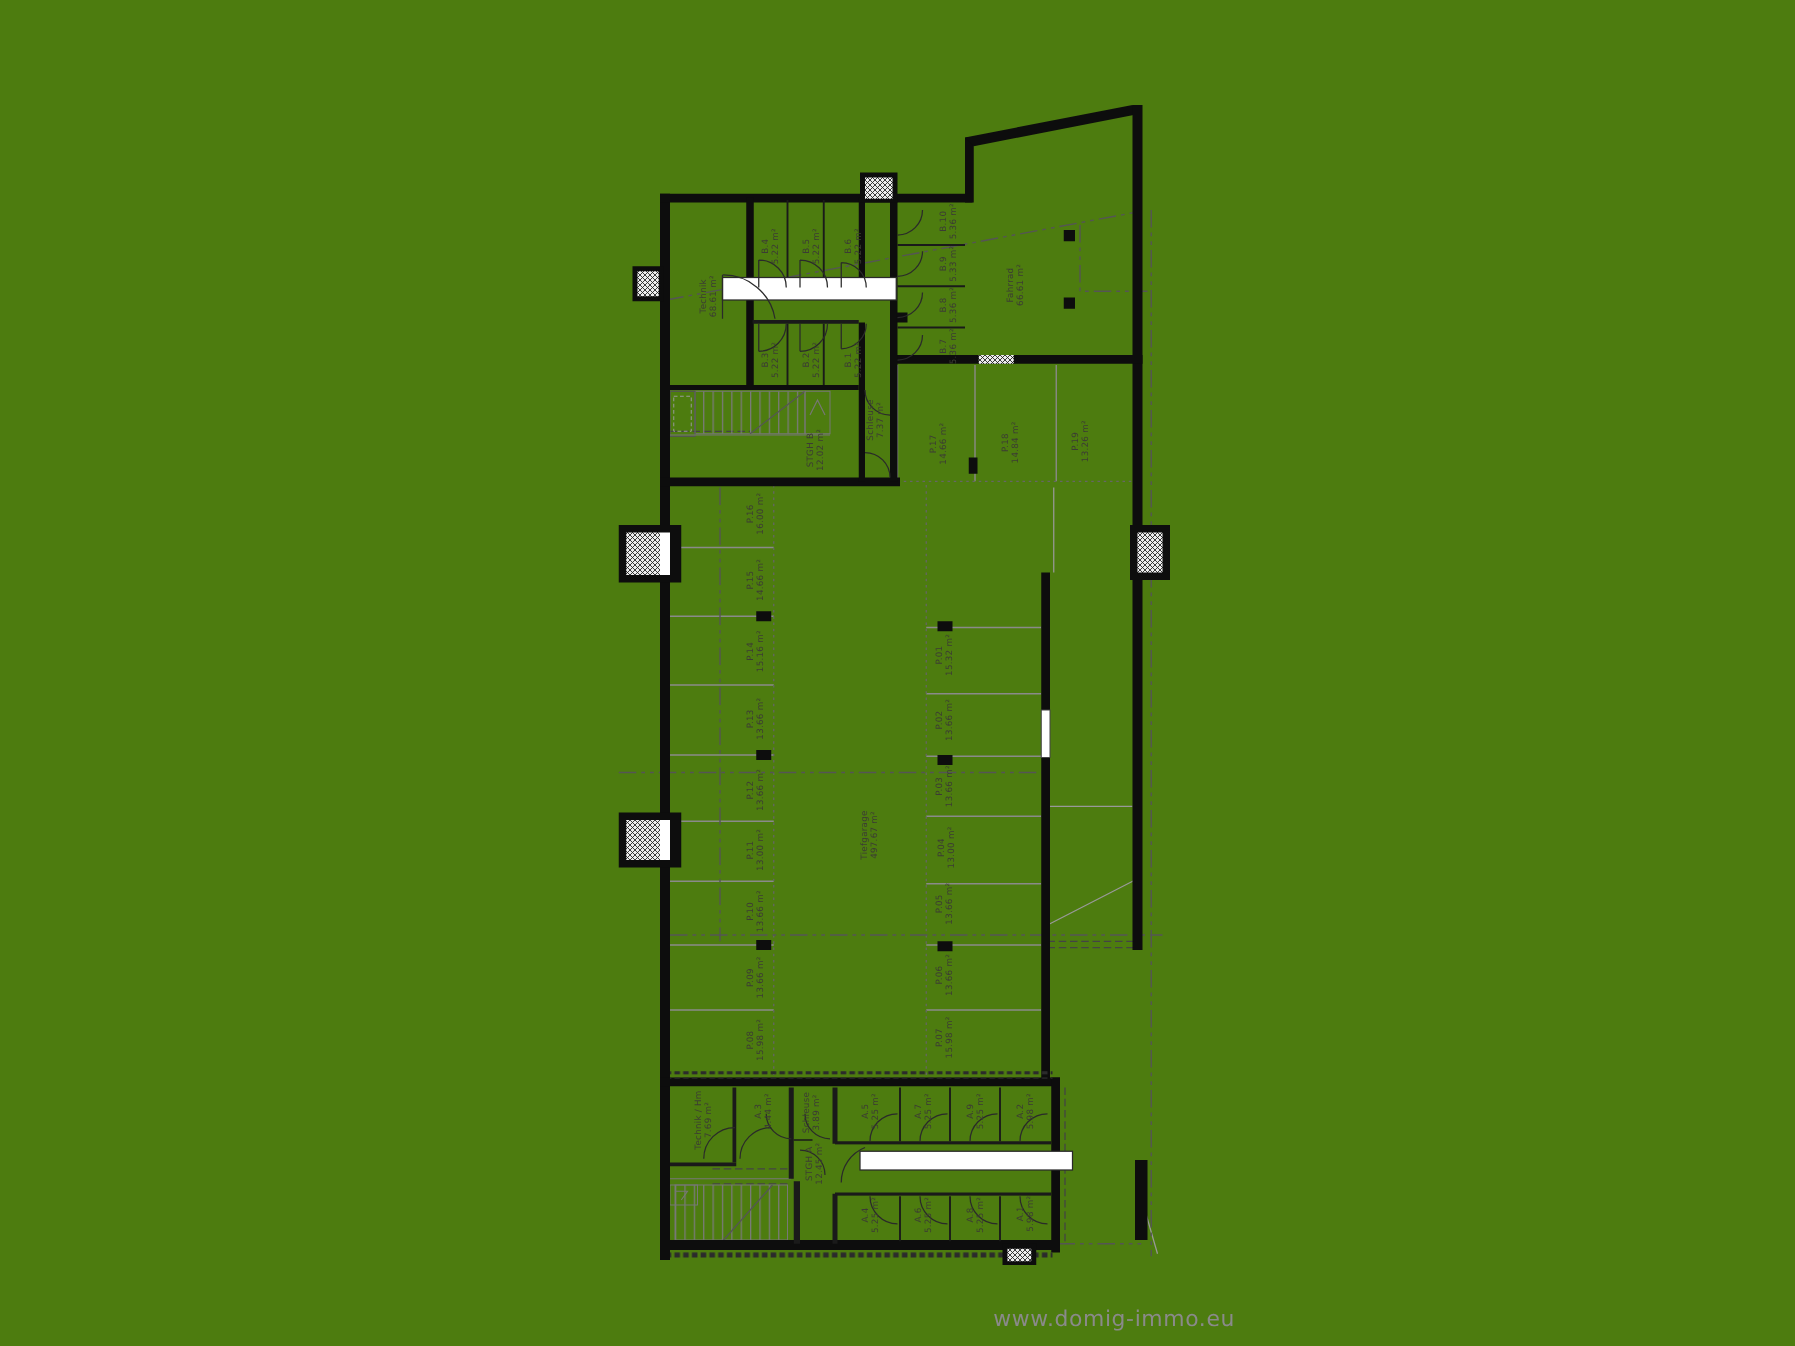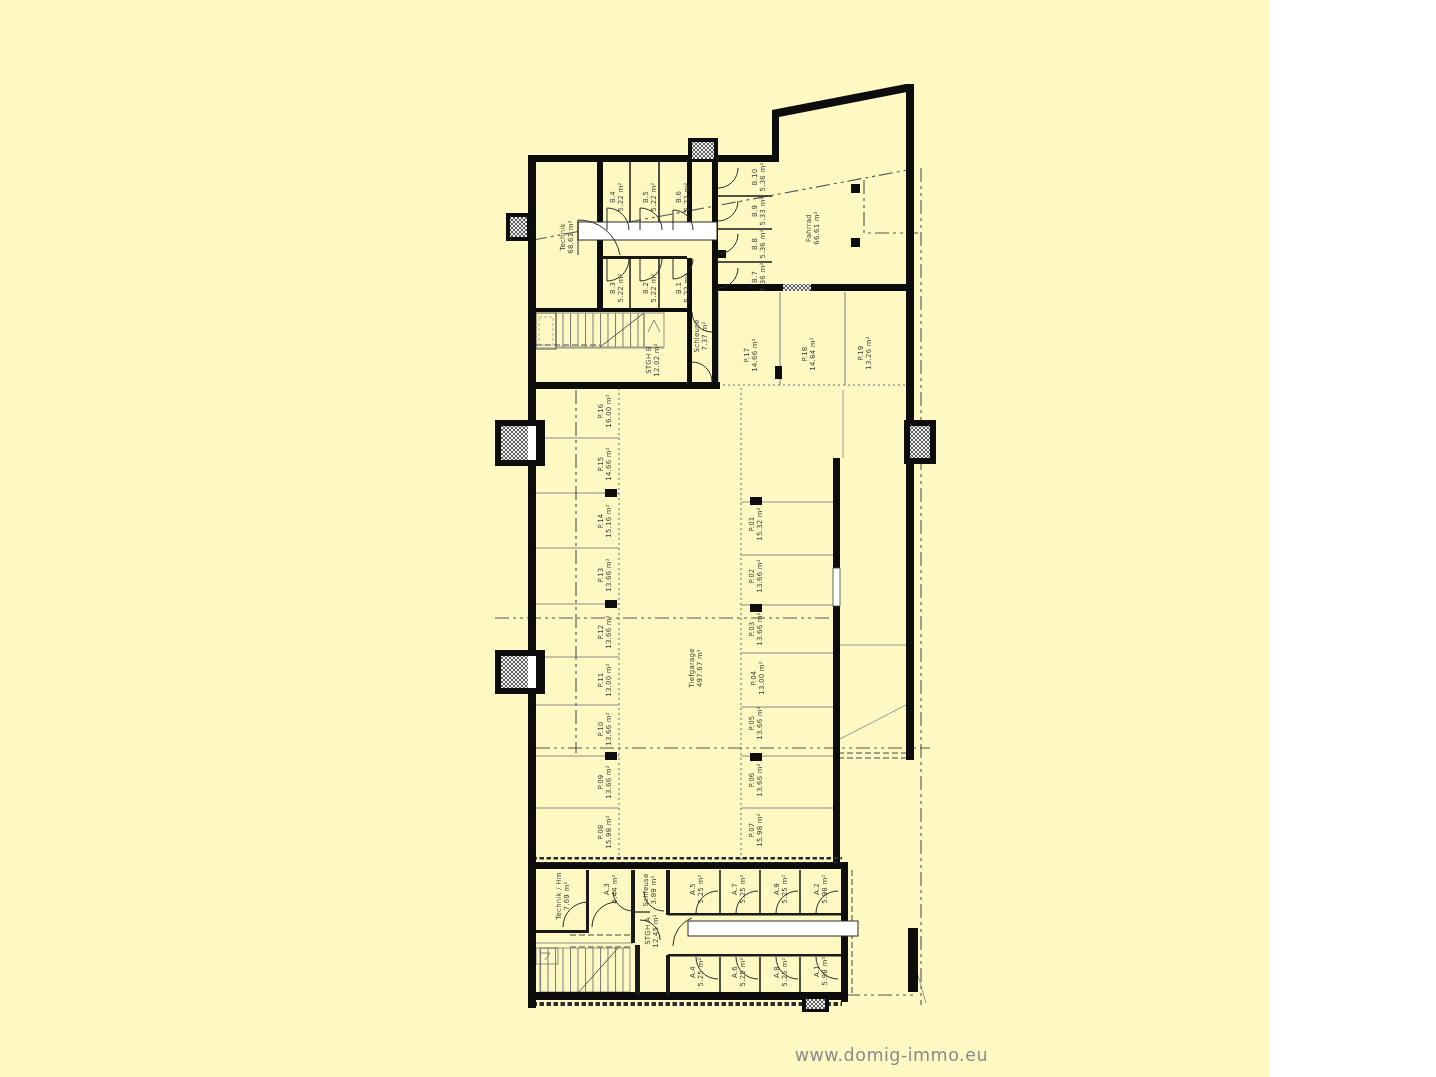--- a/index.html
+++ b/index.html
@@ -1,17 +1,17 @@
 <!DOCTYPE html>
 <html><head>
 <meta charset="utf-8">
 <style>
   html,body{margin:0;padding:0;background:#ffffff;}
   body{width:1436px;height:1077px;overflow:hidden;font-family:"DejaVu Sans",sans-serif;}
-  .canvas{position:relative;width:1270px;height:1077px;background:#fef9c3;text-decoration:underline;}
+  .canvas{position:relative;width:1436px;height:1077px;background:#4d7c0f;text-decoration:underline;}
   svg{position:absolute;left:0;top:0;}
   .room-label{font-family:"DejaVu Sans",sans-serif;font-size:7px;fill:#3c3c34;letter-spacing:.2px;}
   .watermark{font-family:"DejaVu Sans",sans-serif;letter-spacing:.5px;}
   .thinwall{stroke:#1a1a1a;}
   .stall{stroke:#8a8a8a;stroke-width:1.1;}
   .door{stroke:#2a2a2a;stroke-width:1;fill:none;}
   .dashdot{stroke:#555;stroke-width:1.1;fill:none;stroke-dasharray:14 4 3 4 3 4;}
   .dash{stroke:#444;stroke-width:1;fill:none;stroke-dasharray:6 3;}
   .dots{stroke:#666;stroke-width:1;fill:none;stroke-dasharray:2 3;}
   .ghost{stroke:#999;stroke-width:1;fill:none;}

